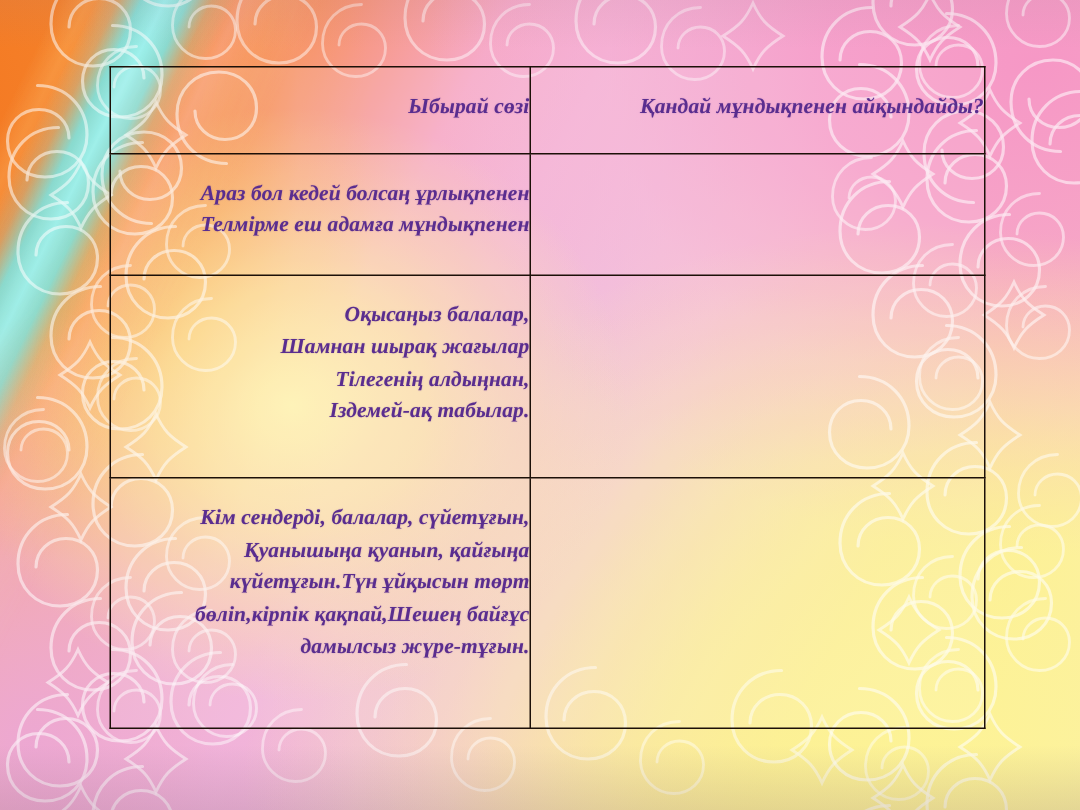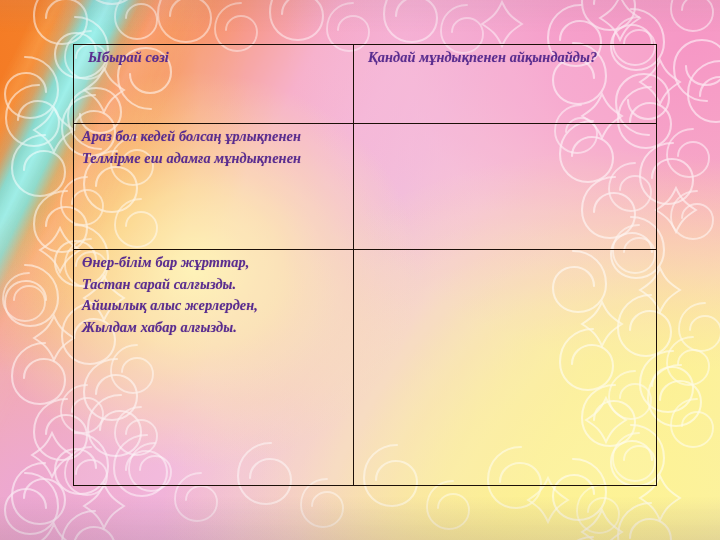--- a/index.html
+++ b/index.html
@@ -132,22 +132,23 @@
   }
   table.poem-table {
     width: 566px;
     height: 442px;
     border-collapse: collapse;
     table-layout: fixed;
   }
   table.poem-table td {
     border: 1px solid #1c1008;
     vertical-align: top;
-    padding: 2px 0 2px 8px;
+    padding: 16px 0 2px 8px;
     background: rgba(255,255,255,0.10);
+    text-align: right;
   }
   td.col-left  { width: 271px; }
   td.col-right { width: 294px; }
 
   .cell-text {
     color: #5a2d8f;
     font-family: "Liberation Serif", "DejaVu Serif", serif;
     font-weight: bold;
     font-style: italic;
     font-size: 14.3px;
@@ -270,31 +271,43 @@
         <tr class="row-1">
           <td class="col-left">
             <div class="cell-text">Араз бол кедей болсаң ұрлықпенен
 Телмірме еш адамға мұндықпенен</div>
           </td>
           <td class="col-right">
             <div class="cell-text"></div>
           </td>
         </tr>
 
-
-        <tr class="row-3">
+        <tr class="row-2">
           <td class="col-left">
-            <div class="cell-text">Өнер-білім бар жұрттар,
-Тастан сарай салғызды.
-Айшылық алыс жерлерден,
-Жылдам хабар алғызды.</div>
+            <div class="cell-text">Оқысаңыз балалар,
+Шамнан шырақ жағылар
+Тілегенің алдыңнан,
+Іздемей-ақ табылар.</div>
           </td>
           <td class="col-right">
             <div class="cell-text"></div>
           </td>
         </tr>
 
 
+
+        <tr class="row-5">
+          <td class="col-left">
+            <div class="cell-text">Кім сендерді, балалар, сүйетұғын,
+Қуанышыңа қуанып, қайғыңа
+күйетұғын.Түн ұйқысын төрт
+бөліп,кірпік қақпай,Шешең байғұс
+дамылсыз жүре-тұғын.</div>
+          </td>
+          <td class="col-right">
+            <div class="cell-text"></div>
+          </td>
+        </tr>
       </tbody>
     </table>
   </div>
 
 </div>
 
 </body></html>

